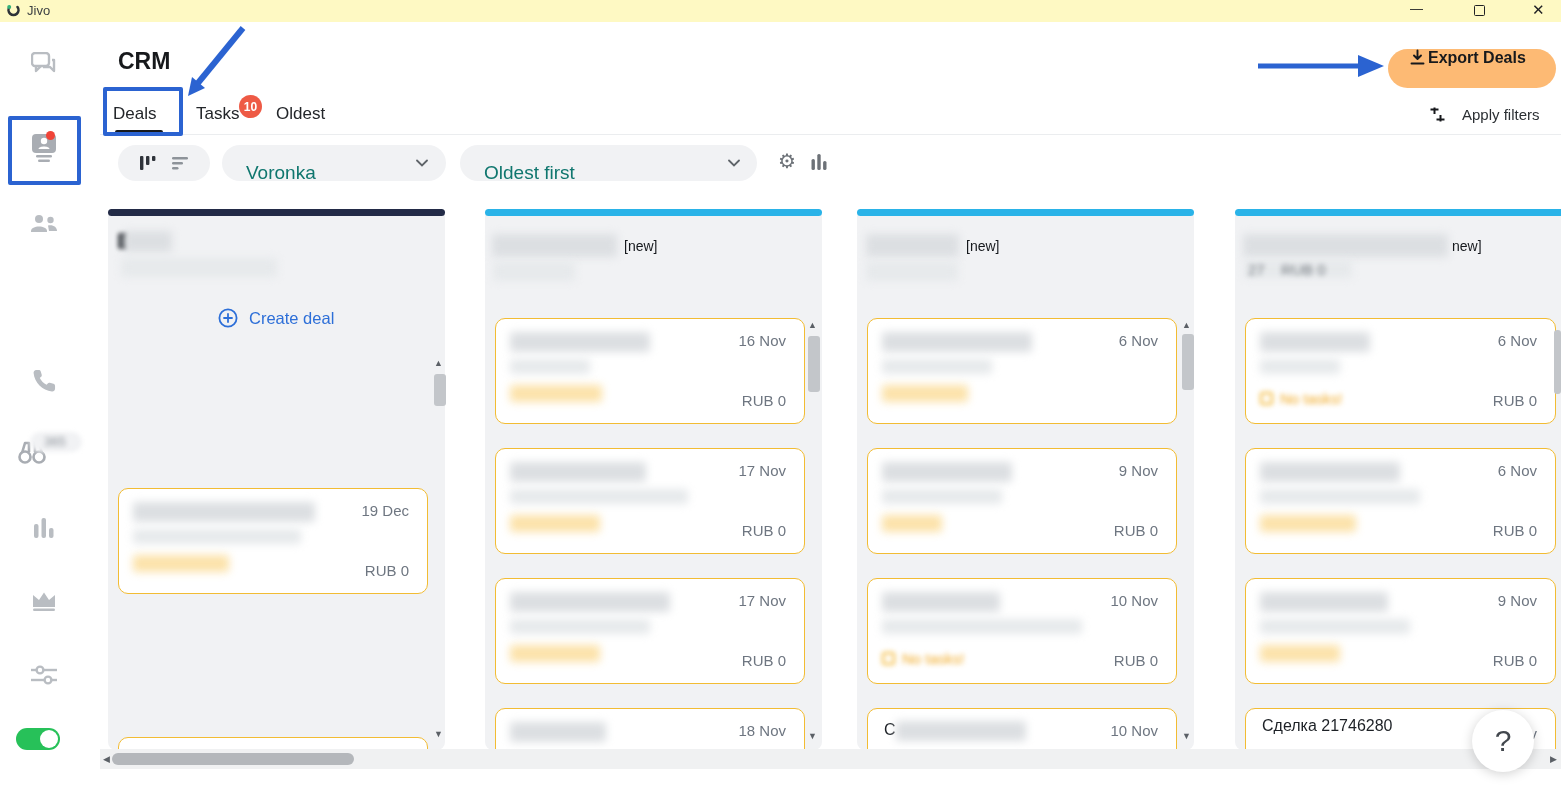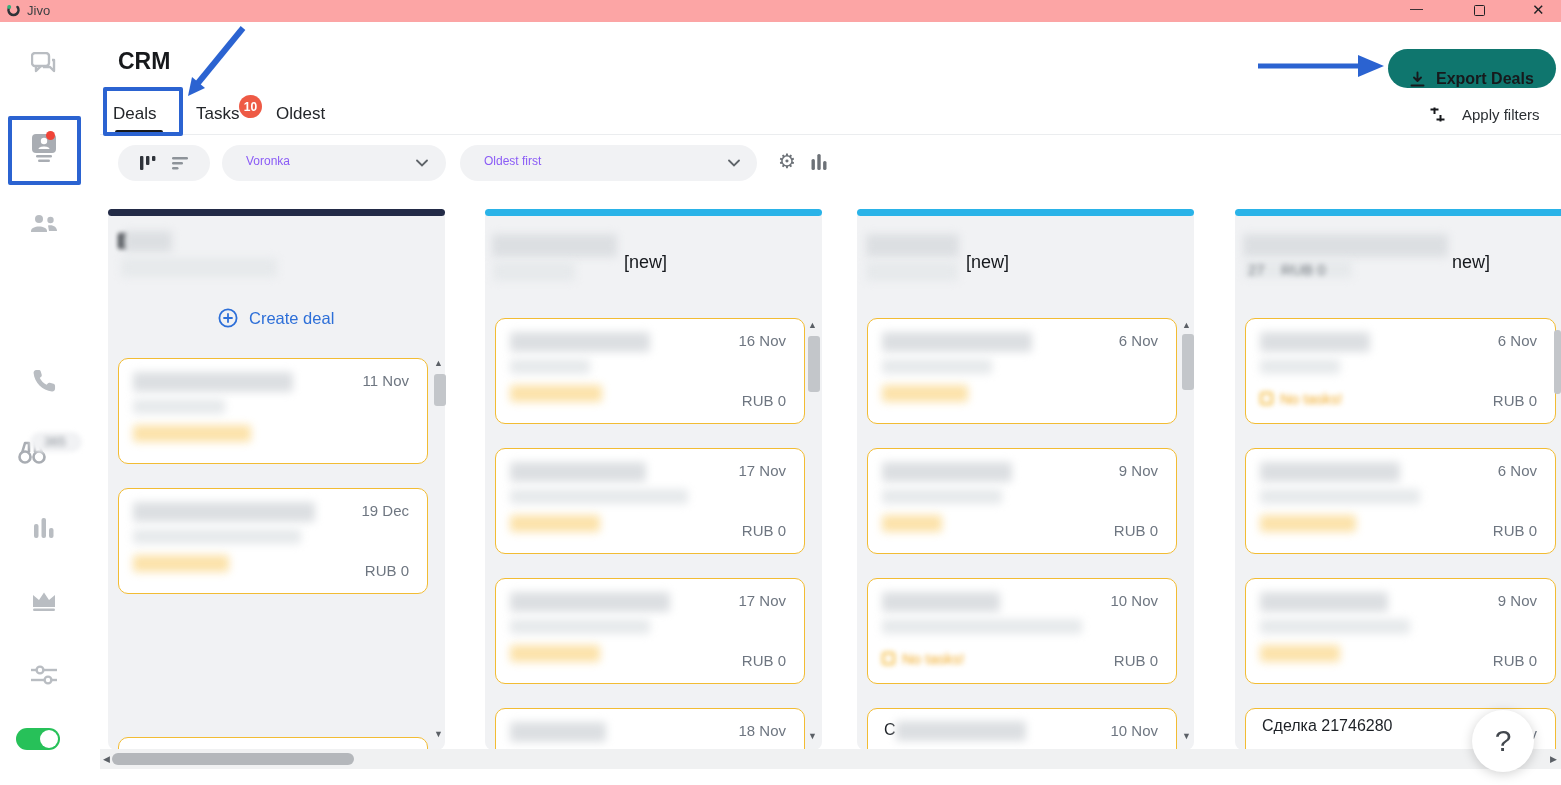--- a/index.html
+++ b/index.html
@@ -1,50 +1,50 @@
 <!DOCTYPE html>
 <html><head>
 <meta charset="utf-8">
 <style>
   *{margin:0;padding:0;box-sizing:border-box}
   html,body{width:1561px;height:785px}
   body{font-family:"Liberation Sans",sans-serif;background:#fff;position:relative;overflow:hidden;color:#202124}
   .abs{position:absolute}
   
-  .titlebar{position:absolute;left:0;top:0;width:1561px;height:22px;background:#fca5a5}
+  .titlebar{position:absolute;left:0;top:0;width:1561px;height:22px;background:#fef9c3}
   .app-title{position:absolute;left:27px;top:3px;font-size:13px;color:#3c4043}
   .win-btn{position:absolute;top:1px;font-size:13px;color:#202124;cursor:default}
   .max-box{position:absolute;left:1474px;top:5px;width:11px;height:11px;border:1.4px solid #202124;border-radius:1.5px}
   
   .side-icon{position:absolute;left:0;width:88px;display:flex;justify-content:center}
   .red-dot{position:absolute;left:46px;top:131px;width:9px;height:9px;border-radius:50%;background:#f04438}
   .toggle{position:absolute;left:16px;top:728px;width:44px;height:22px;border-radius:11px;background:#27c159}
   .toggle .knob{position:absolute;right:2px;top:2px;width:18px;height:18px;border-radius:50%;background:#fff}
   .spy-badge{position:absolute;left:30px;top:432px;width:52px;height:20px;background:#f1f2f4;border-radius:10px;filter:blur(2px)}
   .spy-badge-text{position:absolute;left:44px;top:434px;font-size:13px;color:#8d939a;filter:blur(2.5px)}
   
   .crm-title{position:absolute;left:118px;top:48px;font-size:23px;font-weight:bold;color:#17191c}
   .tabs-divider{position:absolute;left:100px;top:134px;width:1461px;height:1px;background:#ebedef}
   .tab{position:absolute;top:104px;font-size:17px;color:#23262a}
   .tab.active{font-weight:normal}
   .tab-underline{position:absolute;left:115px;top:130px;width:48px;height:3.5px;background:#17191c;border-radius:2px}
   .tab-badge{position:absolute;left:239px;top:95px;width:23px;height:23px;border-radius:50%;background:#ee5a45;color:#fff;font-size:12px;font-weight:bold;display:flex;align-items:center;justify-content:center}
-  .export-btn{position:absolute;left:1388px;top:49px;width:168px;height:39px;border-radius:20px;background:#0f766e;display:flex;align-items:flex-end;gap:10px;padding-left:21px;cursor:pointer}
+  .export-btn{position:absolute;left:1388px;top:49px;width:168px;height:39px;border-radius:20px;background:#fdba74;display:flex;align-items:flex-start;gap:2px;padding-left:21px;cursor:pointer}
   .export-btn span{font-size:16px;font-weight:bold;color:#17191c}
   .apply-filters{position:absolute;left:1429px;top:106px;display:flex;align-items:center;gap:16px;cursor:pointer}
   .apply-filters span{font-size:15px;color:#2b2f33}
   
   .pill{position:absolute;top:145px;height:36px;border-radius:18px;background:#f1f2f4}
-  .pill-label{position:absolute;top:9px;font-size:12px;color:#8b5cf6}
+  .pill-label{position:absolute;top:17px;font-size:19px;color:#0f766e}
   .chev{position:absolute;top:14px}
   .gear{position:absolute;left:778px;top:149px;font-size:20px;color:#6d7278}
   
   .col-panel{position:absolute;top:209px;width:337px;height:541px;background:#f1f2f4;border-radius:8px}
   .col-bar{position:absolute;top:209px;width:337px;height:7px;border-radius:4px}
-  .col-tag{position:absolute;top:252px;font-size:18px;color:#16191d}
+  .col-tag{position:absolute;top:238px;font-size:14px;color:#16191d}
   .blurb{position:absolute;border-radius:3px;filter:blur(4px);background:#dcdfe2}
   .blurb.light{background:#e6e9eb}
   .blurb.yellow{background:#fbd98e;opacity:.75}
   .dark-frag{position:absolute;left:118px;top:233px;width:9px;height:16px;background:#3d4147;border-radius:2px;filter:blur(2px)}
   .create-deal{position:absolute;left:218px;top:308px;display:flex;align-items:center;gap:11px;cursor:pointer}
   .create-deal span{font-size:16.5px;color:#2d6fd8}
   .cards-clip{position:absolute;width:337px;overflow:hidden}
   .card{position:absolute;left:10px;width:310px;height:106px;background:#fff;border:1.5px solid #f2bc33;border-radius:10px}
   .card .date{position:absolute;top:13px;right:18px;font-size:15px;color:#6e7681}
   .card .amount{position:absolute;top:73px;right:18px;font-size:15px;color:#6e7681}
@@ -242,26 +242,20 @@
 <div class="blurb" style="left:866px;top:234px;width:93px;height:23px"></div>
 <span class="col-tag" style="left:966px">[new]</span>
 <div class="blurb light" style="left:866px;top:262px;width:92px;height:19px"></div>
 
 <div class="blurb" style="left:1243px;top:234px;width:205px;height:23px"></div>
 <span class="col-tag" style="left:1452px">new]</span>
 <div class="blurb light" style="left:1244px;top:260px;width:108px;height:18px"></div>
 <span class="abs" style="left:1248px;top:261px;font-size:15px;color:#6f757c;filter:blur(2.5px);white-space:pre">27    RUB 0</span>
 
 <div class="cards-clip" style="left:108px;top:352px;height:398px">
-  <div class="card" style="top:6px">
-    <div class="blurb b1" style="width:160px"></div>
-    <span class="date">11 Nov</span>
-    <div class="blurb light b2" style="width:92px"></div>
-    <div class="blurb yellow b3" style="width:118px"></div>
-  </div>
   <div class="card" style="top:136px">
     <div class="blurb b1" style="width:182px"></div>
     <span class="date">19 Dec</span>
     <div class="blurb light b2" style="width:168px"></div>
     <div class="blurb yellow b3" style="width:96px"></div>
     <span class="amount">RUB 0</span>
   </div>
   <div class="card" style="top:385px"></div>
 </div>
 

